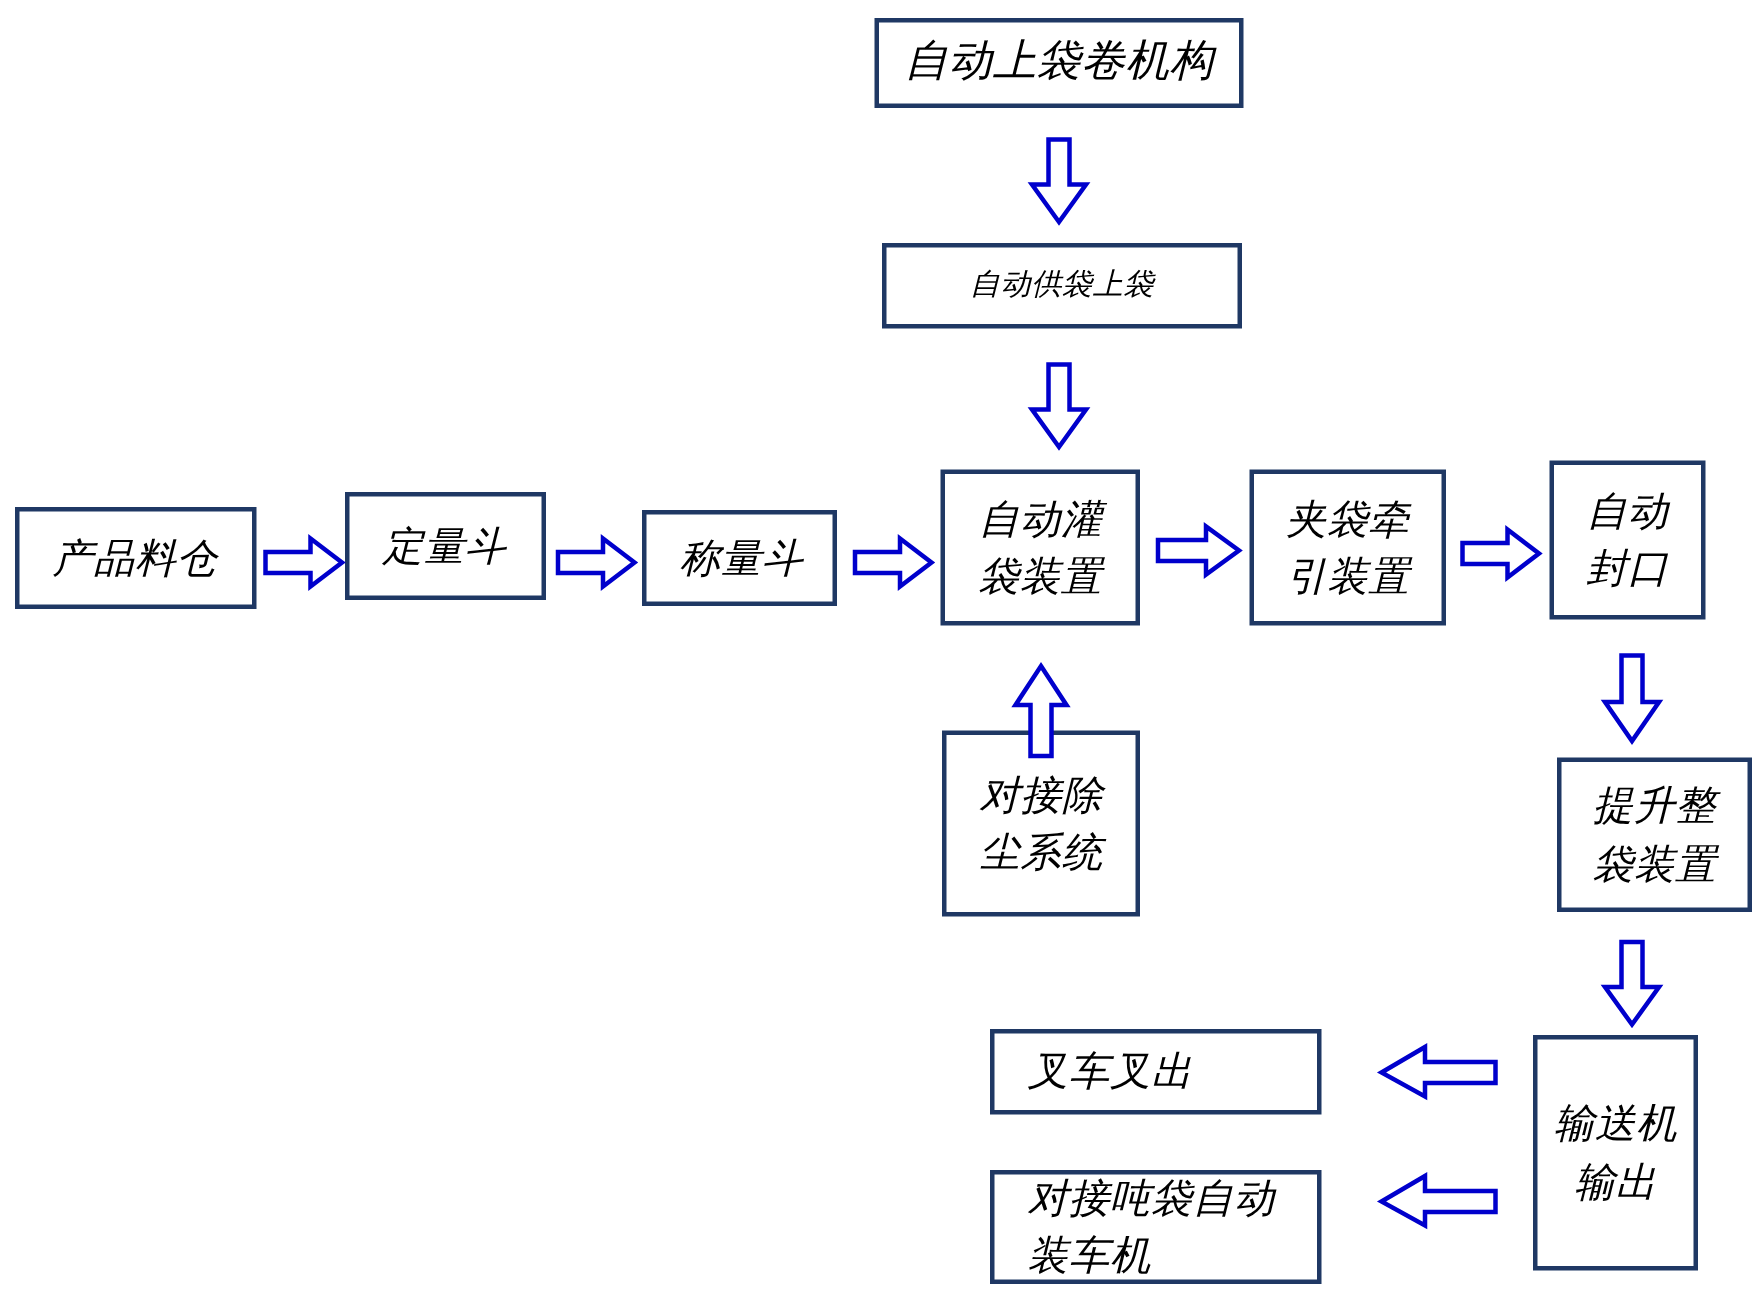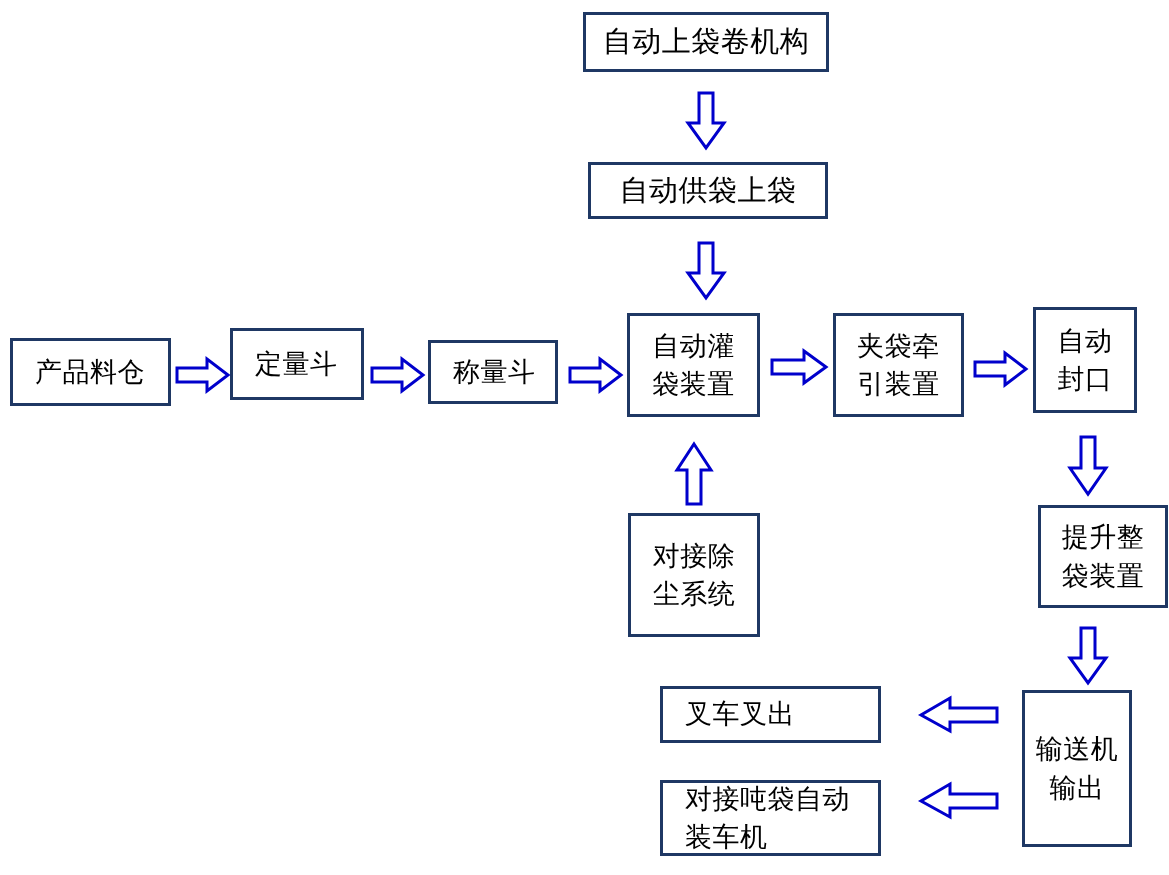--- a/index.html
+++ b/index.html
@@ -10,20 +10,21 @@
   }
   body {
     font-family: "Liberation Serif", "DejaVu Serif", serif;
   }
   #canvas {
     position: relative;
     width: 1169px;
     height: 875px;
     background: #ffffff;
     overflow: hidden;
+    font-style: italic;
   }
   .node {
     position: absolute;
     box-sizing: border-box;
     border: 3px solid #1F3864;
     background: #ffffff;
     display: flex;
     align-items: center;
     justify-content: center;
     color: #000000;
@@ -48,38 +49,38 @@
     overflow: visible;
   }
 </style>
 </head>
 <body>
 
 <div id="canvas">
 
   <div class="node" style="left:583px; top:12px; width:246px; height:60px; font-size:29px;">自动上袋卷机构</div>
 
-  <div class="node" style="left:588px; top:162px; width:240px; height:57px; font-size:29px;">自动供袋上袋</div>
+  <div class="node" style="left:588px; top:162px; width:240px; height:57px; font-size:20px;">自动供袋上袋</div>
 
   <div class="node left-align" style="left:10px; top:338px; width:161px; height:68px;">产品料仓</div>
 
   <div class="node left-align" style="left:230px; top:328px; width:134px; height:72px;">定量斗</div>
 
   <div class="node left-align" style="left:428px; top:340px; width:130px; height:64px;">称量斗</div>
 
   <div class="node" style="left:627px; top:313px; width:133px; height:104px;">自动灌
 袋装置</div>
 
   <div class="node" style="left:833px; top:313px; width:131px; height:104px;">夹袋牵
 引装置</div>
 
   <div class="node" style="left:1033px; top:307px; width:104px; height:106px;">自动
 封口</div>
 
-  <div class="node" style="left:628px; top:513px; width:132px; height:124px;">对接除
+  <div class="node" style="left:628px; top:487px; width:132px; height:124px;">对接除
 尘系统</div>
 
   <div class="node" style="left:1022px; top:505px; width:130px; height:103px;margin-left:16px;">提升整
 袋装置</div>
 
   <div class="node" style="left:1022px; top:690px; width:110px; height:157px;">输送机
 输出</div>
 
   <div class="node left-align" style="left:660px; top:686px; width:221px; height:57px;">叉车叉出</div>
 

